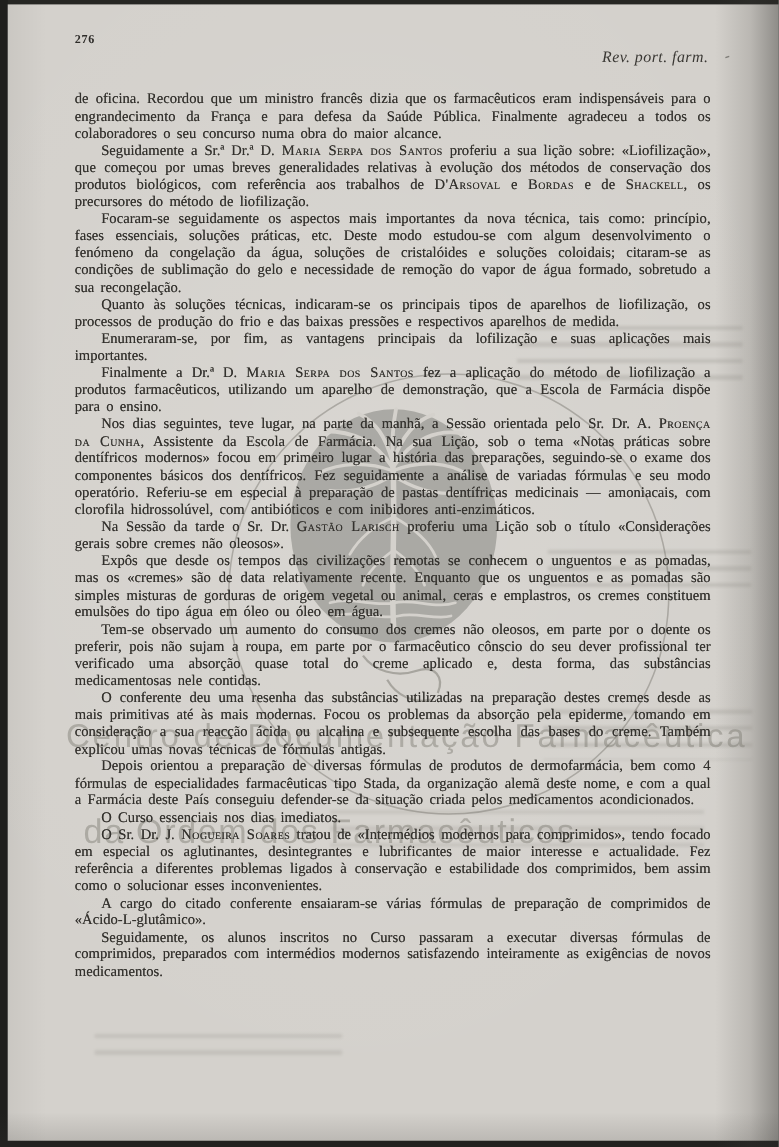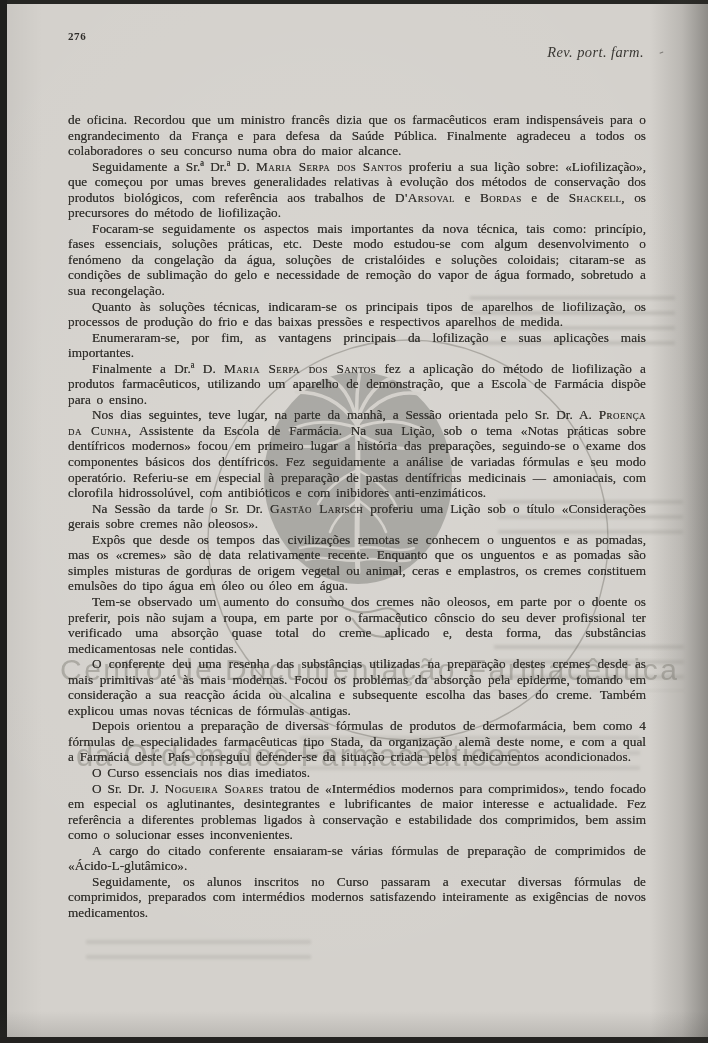--- a/index.html
+++ b/index.html
@@ -39,21 +39,21 @@
 
   
   .smudge{position:absolute;z-index:0;opacity:0.55;filter:blur(1.6px);
     background:repeating-linear-gradient(to bottom, rgba(148,145,138,0.55) 0 4px, rgba(0,0,0,0) 4px 15px);}
 
   
   .article{position:absolute;left:68px;top:82px;width:578px;z-index:2;
     font-size:13.3px;line-height:15.55px;color:#33312d;text-align:justify;
     word-spacing:2.4px;text-shadow:0 0 0.3px rgba(51,49,45,0.75);}
   .article p{margin:0;text-indent:24px;}
-  .article p.no-indent{text-indent:0;margin-top:30px;}
+  .article p.no-indent{text-indent:0;}
   .sc{font-variant:small-caps;letter-spacing:0.4px;}
 </style>
 </head>
 <body>
 
 <div class="scan">
 
   <div class="edge-top"></div>
   <div class="edge-left"></div>
   <div class="edge-bottom"></div>

